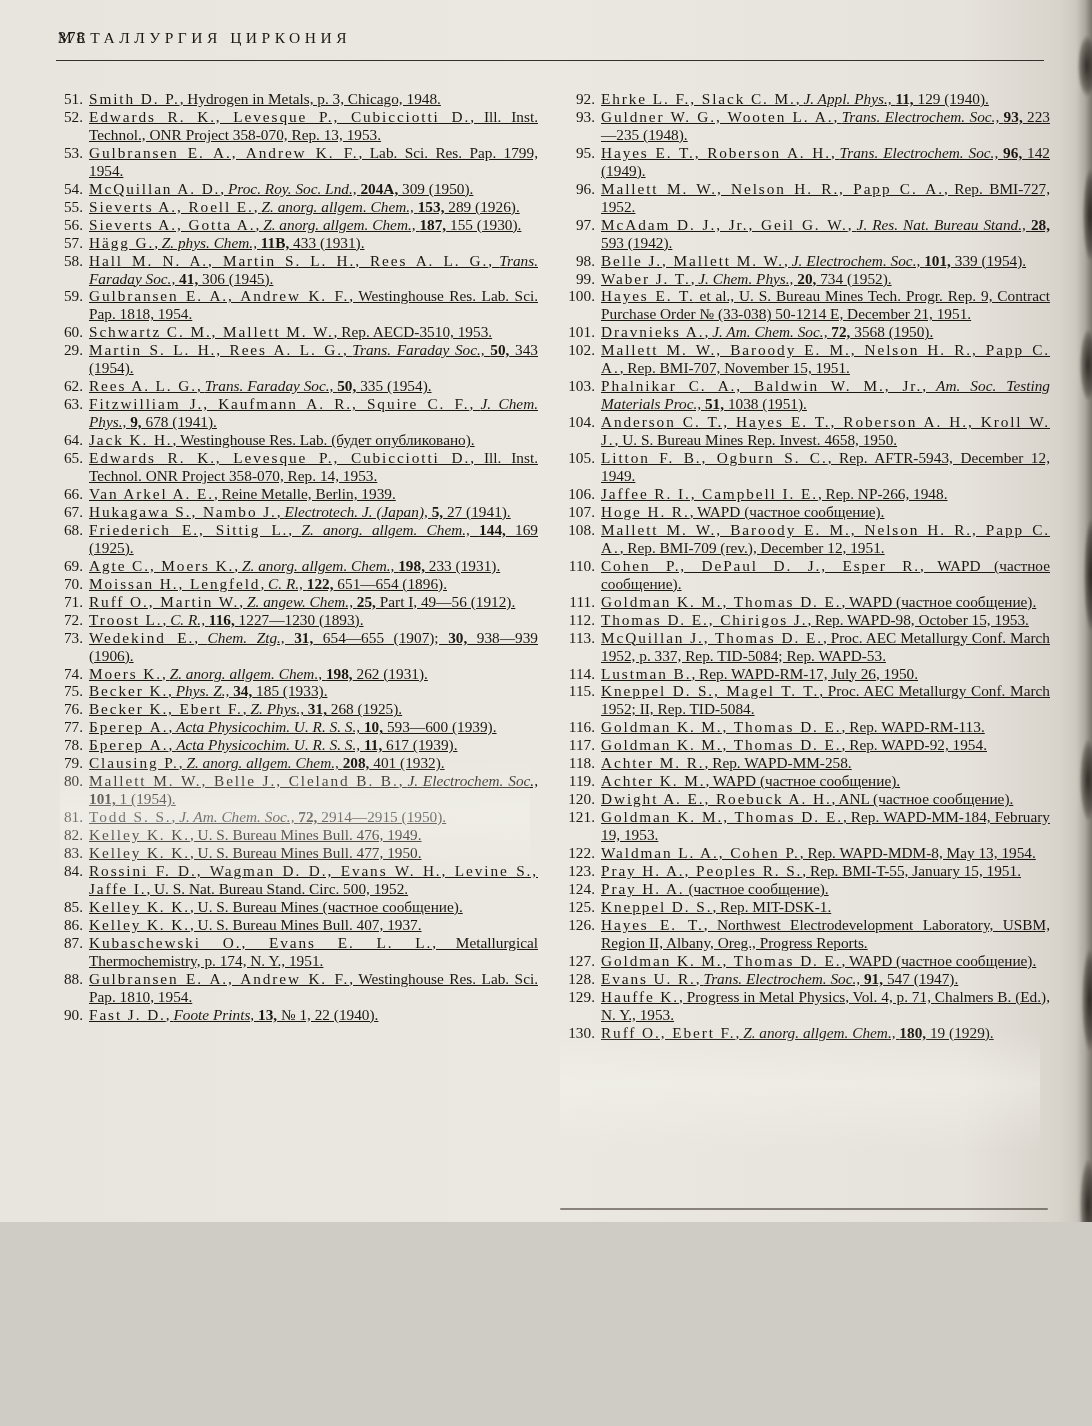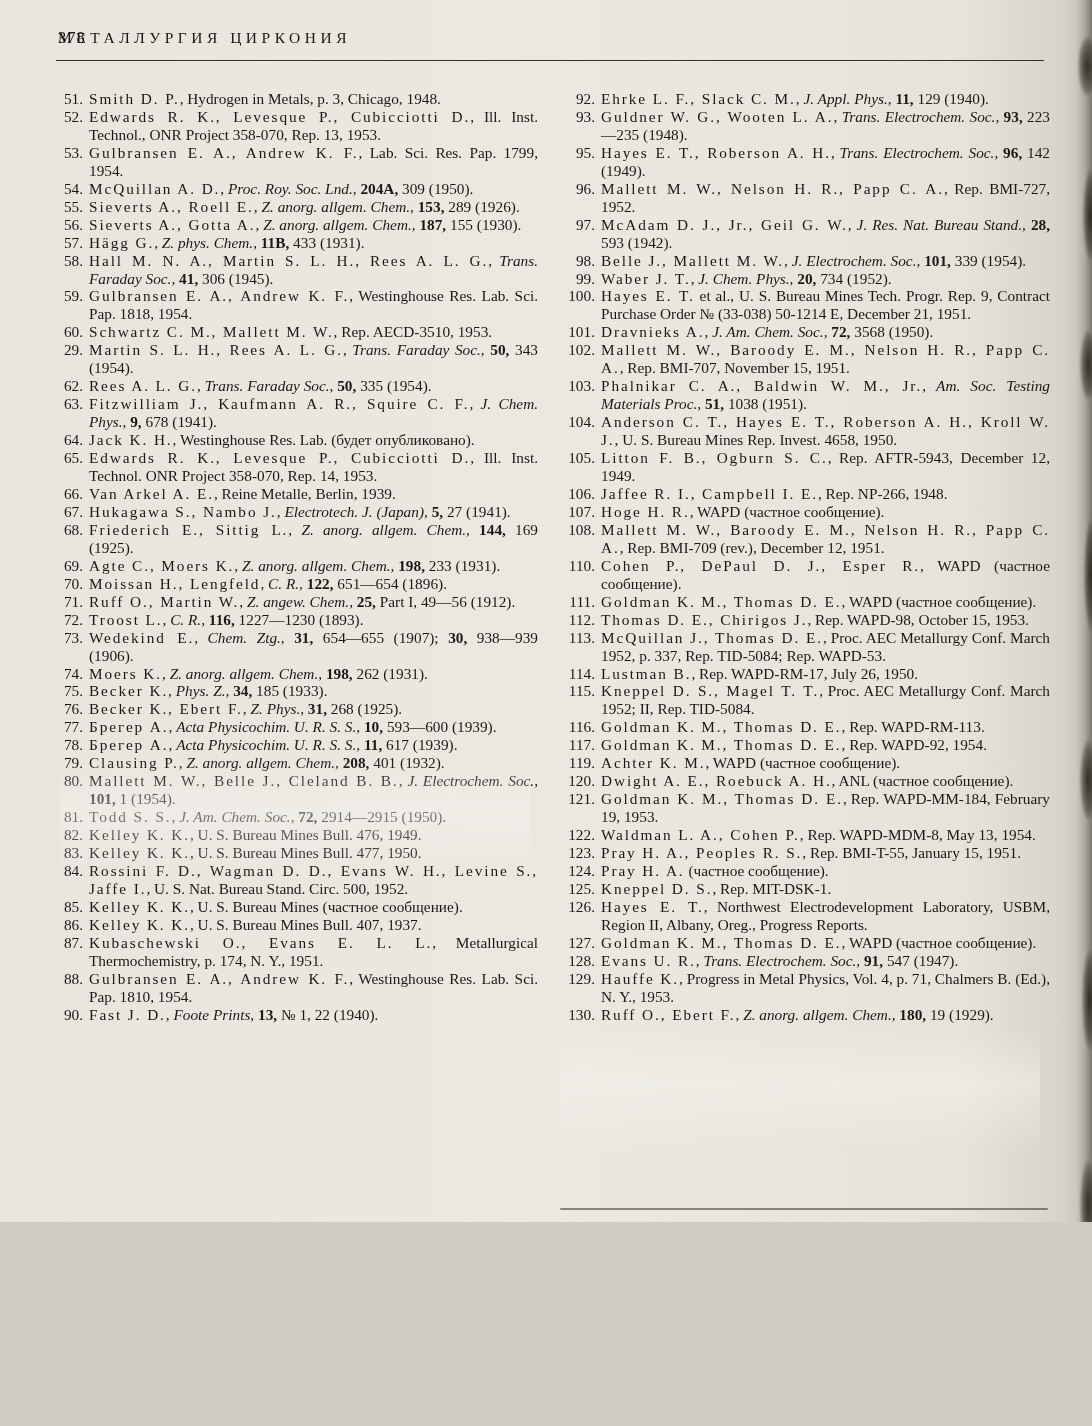--- a/index.html
+++ b/index.html
@@ -14,21 +14,21 @@
     background:linear-gradient(90deg,#e8e5df 0%,#ebe8e2 50%,#e6e3dc 88%,#d8d4cc 97%,#c2bdb3 100%);
     color:#1b1814;
     overflow:hidden;
   }
   
   .hdr { position:absolute; top:28px; left:58px; right:54px; height:24px; }
   .pagenum { position:absolute; left:0; top:0; font-size:16.5px; letter-spacing:1px; }
   .runtitle { position:absolute; left:0; right:0; top:1px; text-align:left; font-size:15.5px; letter-spacing:4.5px; }
   .hrule { position:absolute; top:60px; left:56px; right:48px; height:0; border-top:1.6px solid #35302a; }
   
-  .cols { position:absolute; top:90px; left:52px; right:42px; display:flex; gap:26px; }
+  .cols { position:absolute; top:90px; left:52px; right:42px; display:flex; gap:26px;text-decoration:underline; }
   .col { width:486px; }
   .ref {
     font-size:15.3px; line-height:17.95px;
     text-align:justify;
     padding-left:37px; text-indent:-37px;
   }
   .num { display:inline-block; width:31px; text-align:right; margin-right:6px; text-indent:0; white-space:nowrap; }
   .n { letter-spacing:1.9px; }
   .i { font-style:italic; }
   .b { font-weight:bold; }
@@ -113,20 +113,21 @@
         <div class="ref"><span class="num">107.</span><span><span class="n">Hoge H. R.</span><span class="p">, WAPD (частное сообщение).</span></span></div>
         <div class="ref"><span class="num">108.</span><span><span class="n">Mallett M. W., Baroody E. M., Nelson H. R., Papp C. A.</span><span class="p">, Rep. BMI-709 (rev.), December 12, 1951.</span></span></div>
         <div class="ref"><span class="num">110.</span><span><span class="n">Cohen P., DePaul D. J., Esper R.</span><span class="p">, WAPD (частное сообщение).</span></span></div>
         <div class="ref"><span class="num">111.</span><span><span class="n">Goldman K. M., Thomas D. E.</span><span class="p">, WAPD (частное сообщение).</span></span></div>
         <div class="ref"><span class="num">112.</span><span><span class="n">Thomas D. E., Chirigos J.</span><span class="p">, Rep. WAPD-98, October 15, 1953.</span></span></div>
         <div class="ref"><span class="num">113.</span><span><span class="n">McQuillan J., Thomas D. E.</span><span class="p">, Proc. AEC Metallurgy Conf. March 1952, p. 337, Rep. TID-5084; Rep. WAPD-53.</span></span></div>
         <div class="ref"><span class="num">114.</span><span><span class="n">Lustman B.</span><span class="p">, Rep. WAPD-RM-17, July 26, 1950.</span></span></div>
         <div class="ref"><span class="num">115.</span><span><span class="n">Kneppel D. S., Magel T. T.</span><span class="p">, Proc. AEC Metallurgy Conf. March 1952; II, Rep. TID-5084.</span></span></div>
         <div class="ref"><span class="num">116.</span><span><span class="n">Goldman K. M., Thomas D. E.</span><span class="p">, Rep. WAPD-RM-113.</span></span></div>
         <div class="ref"><span class="num">117.</span><span><span class="n">Goldman K. M., Thomas D. E.</span><span class="p">, Rep. WAPD-92, 1954.</span></span></div>
+        <div class="ref"><span class="num">118.</span><span><span class="n">Achter M. R.</span><span class="p">, Rep. WAPD-MM-258.</span></span></div>
         <div class="ref"><span class="num">119.</span><span><span class="n">Achter K. M.</span><span class="p">, WAPD (частное сообщение).</span></span></div>
         <div class="ref"><span class="num">120.</span><span><span class="n">Dwight A. E., Roebuck A. H.</span><span class="p">, ANL (частное сообщение).</span></span></div>
         <div class="ref"><span class="num">121.</span><span><span class="n">Goldman K. M., Thomas D. E.</span><span class="p">, Rep. WAPD-MM-184, February 19, 1953.</span></span></div>
         <div class="ref"><span class="num">122.</span><span><span class="n">Waldman L. A., Cohen P.</span><span class="p">, Rep. WAPD-MDM-8, May 13, 1954.</span></span></div>
         <div class="ref"><span class="num">123.</span><span><span class="n">Pray H. A., Peoples R. S.</span><span class="p">, Rep. BMI-T-55, January 15, 1951.</span></span></div>
         <div class="ref"><span class="num">124.</span><span><span class="n">Pray H. A.</span><span class="p"> (частное сообщение).</span></span></div>
         <div class="ref"><span class="num">125.</span><span><span class="n">Kneppel D. S.</span><span class="p">, Rep. MIT-DSK-1.</span></span></div>
         <div class="ref"><span class="num">126.</span><span><span class="n">Hayes E. T.</span><span class="p">, Northwest Electrodevelopment Laboratory, USBM, Region II, Albany, Oreg., Progress Reports.</span></span></div>
         <div class="ref"><span class="num">127.</span><span><span class="n">Goldman K. M., Thomas D. E.</span><span class="p">, WAPD (частное сообщение).</span></span></div>
         <div class="ref"><span class="num">128.</span><span><span class="n">Evans U. R.</span><span class="p">, </span><span class="i">Trans. Electrochem. Soc., </span><span class="b">91,</span><span class="p"> 547 (1947).</span></span></div>

